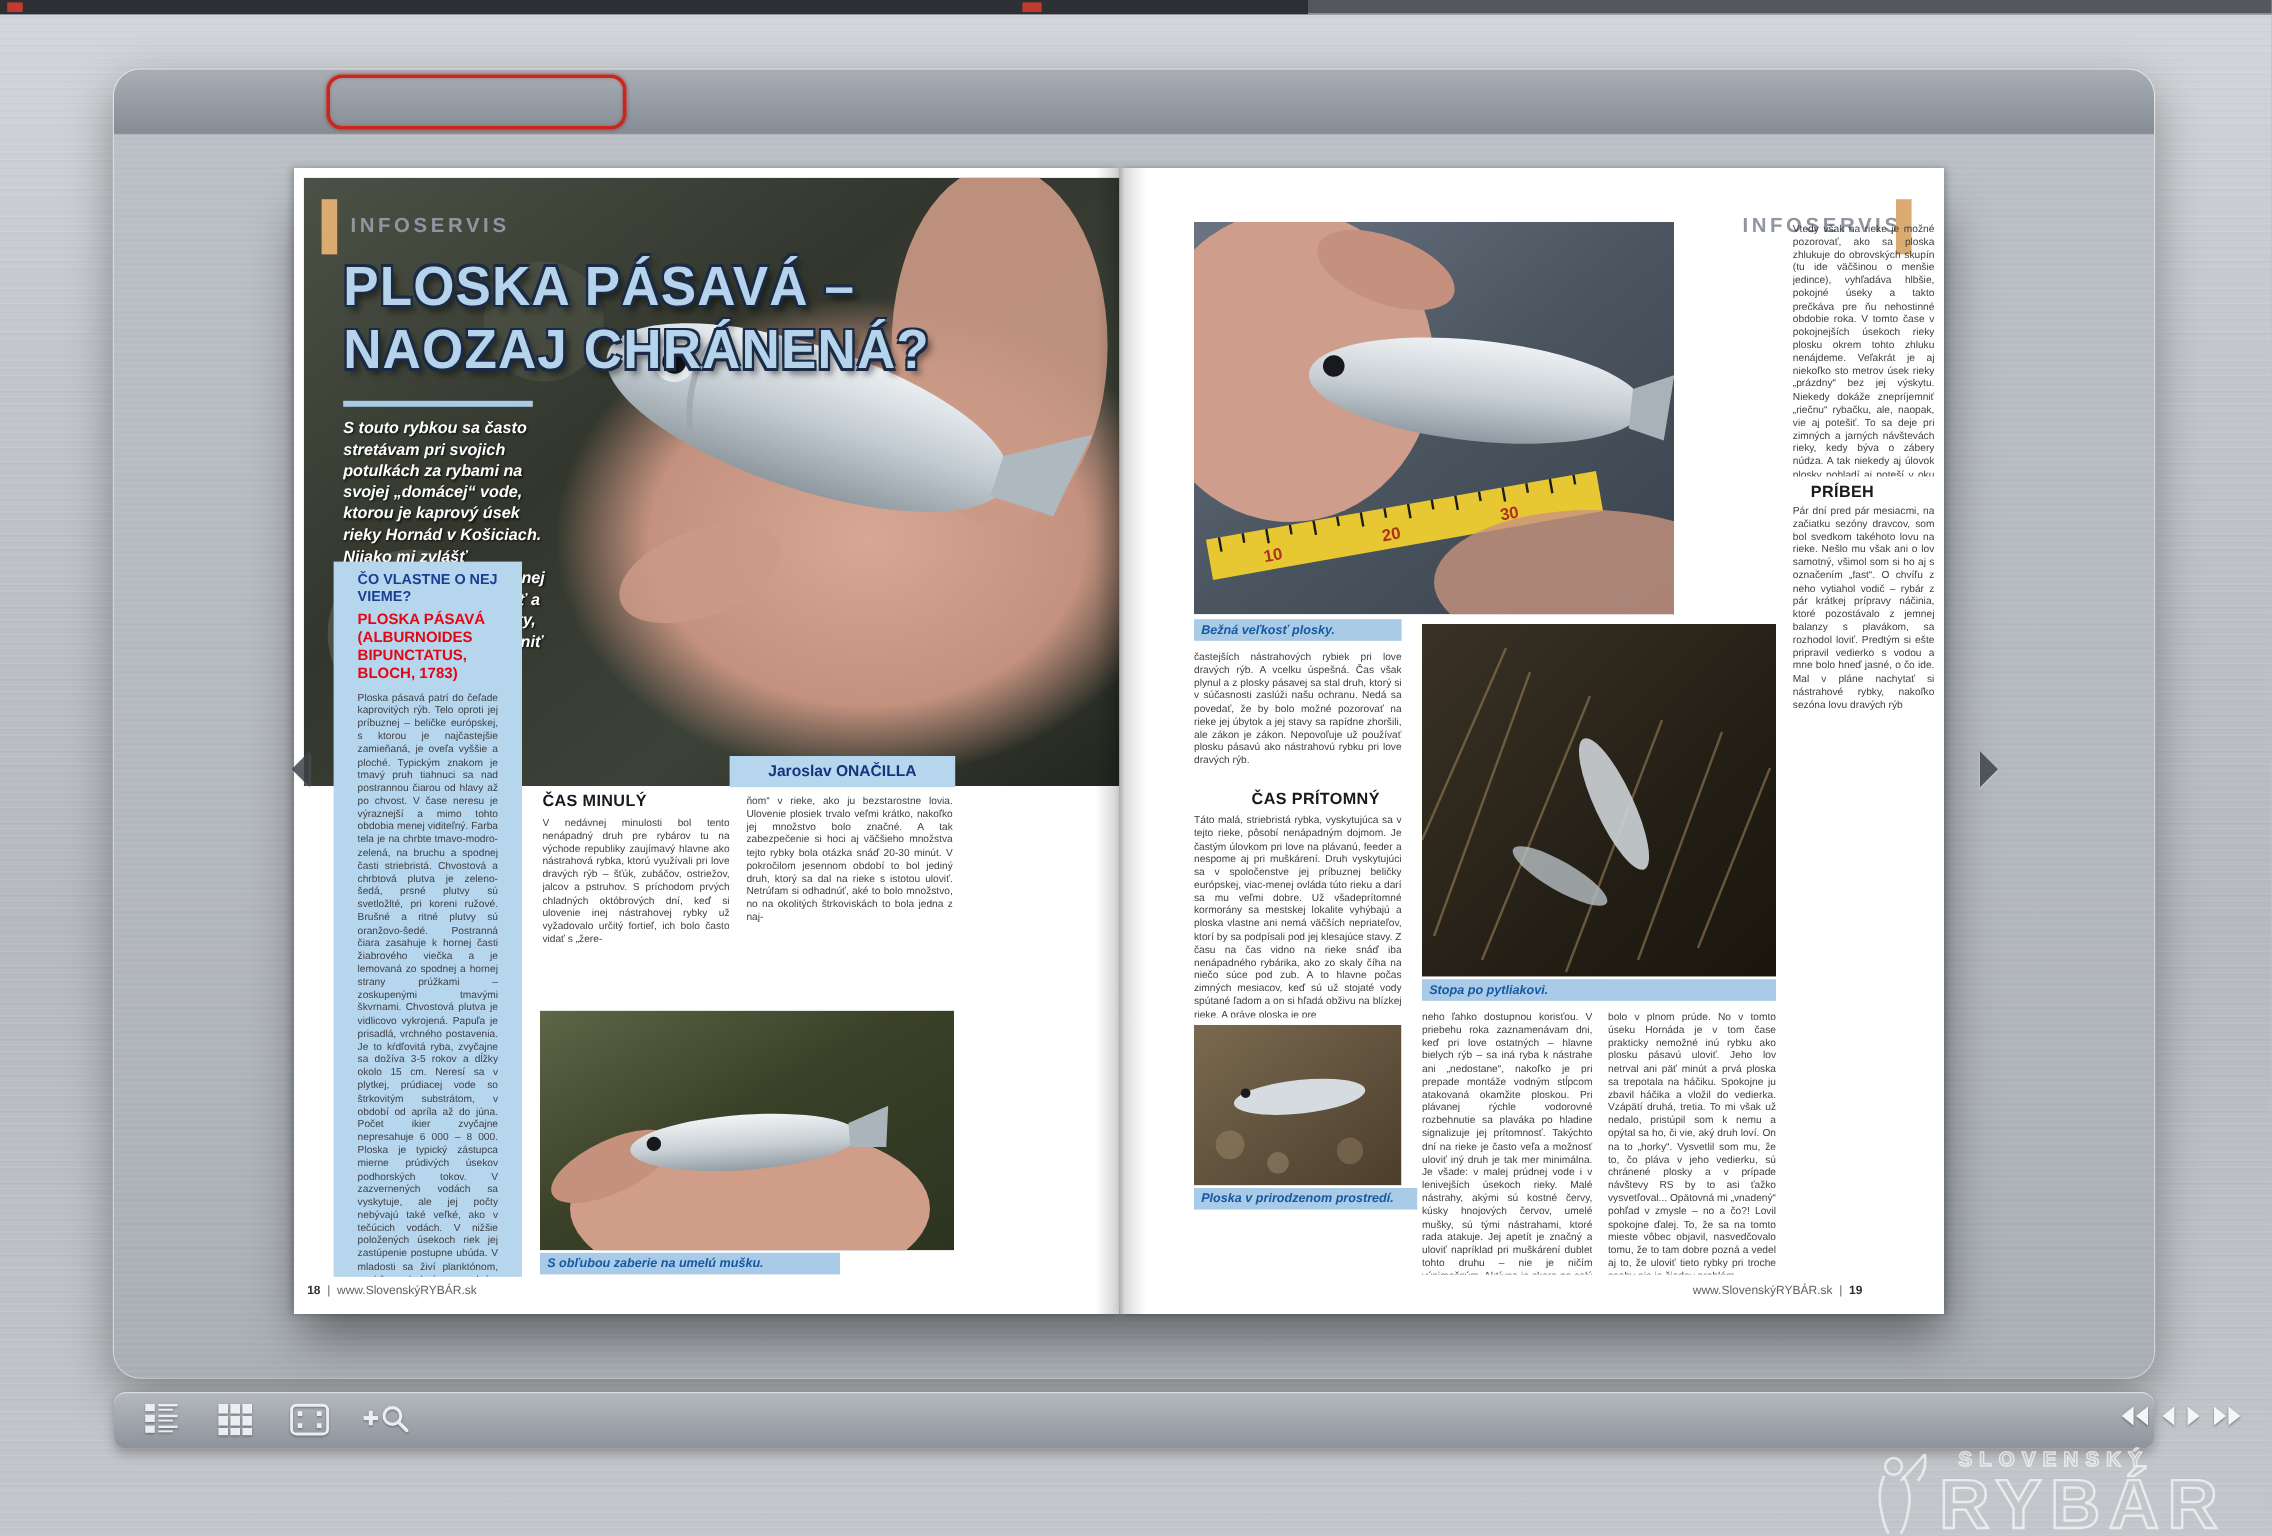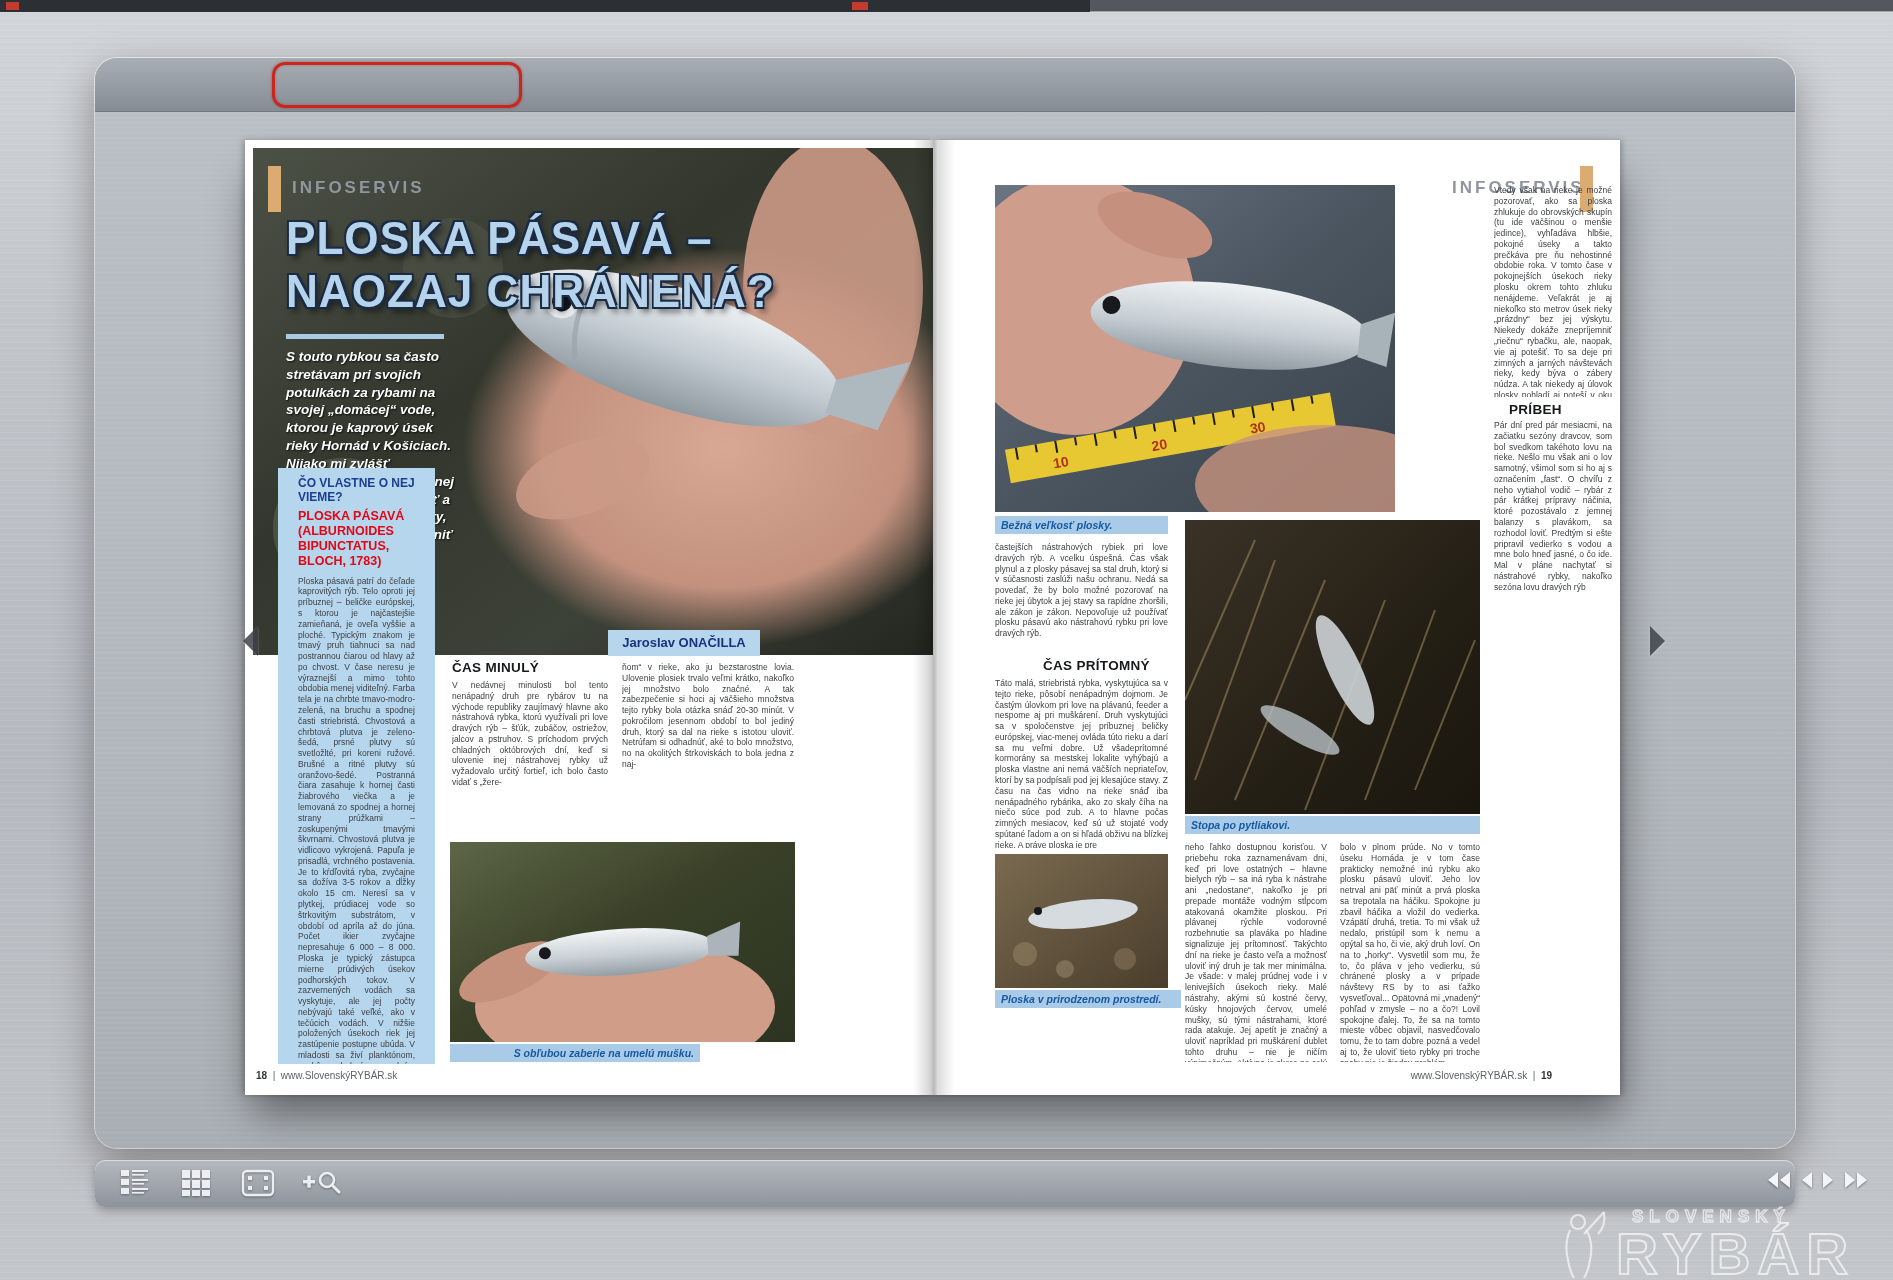--- a/index.html
+++ b/index.html
@@ -72,21 +72,21 @@
     text-shadow:2px 2px 0 #1b2b45,-2px 2px 0 #1b2b45,2px -2px 0 #1b2b45,-2px -2px 0 #1b2b45, 4px 5px 6px rgba(0,0,0,.55);
   }
   .blue-rule { position:absolute; left:286px; top:334px; width:158px; height:5px; background:#a9cbe6; }
   .intro { position:absolute; left:286px; top:348px; width:170px; color:#ffffff; font-weight:bold; font-style:italic; font-size:13.5px; line-height:1.32;
     text-shadow:1px 1px 2px rgba(0,0,0,.8);
   }
   .infobox { position:absolute; left:278px; top:468px; width:157px; height:596px; background:#b6d6ee; padding:9px 20px; overflow:hidden; z-index:4; }
   .infobox .ib-head { color:#1c3e92; font-weight:bold; font-size:12px; line-height:1.15; margin-bottom:4px; }
   .infobox .ib-sub { color:#e30613; font-weight:bold; font-size:12.5px; line-height:1.2; margin-bottom:7px; }
   .pgtext { font-size:8.5px; line-height:1.27; color:#3e4043; text-align:justify; }
-  .author-tab { position:absolute; left:608px; top:630px; width:152px; height:26px; background:#b6d6ee; z-index:4;
+  .author-tab { position:absolute; left:608px; top:630px; width:188px; height:26px; background:#b6d6ee; z-index:4;
     color:#16337e; font-weight:bold; font-size:13px; text-align:center; line-height:26px; }
   .colhead { position:absolute; font-weight:bold; font-size:13.5px; color:#17191c; letter-spacing:.3px; }
   .col { position:absolute; overflow:hidden; }
   .cap { position:absolute; background:#a9cbe7; color:#1659a3; font-weight:bold; font-style:italic; font-size:10.5px; line-height:18px; height:18px; padding:0 6px; overflow:hidden; white-space:nowrap; }
   .footer { position:absolute; font-size:10px; color:#5c6168; }
   .footer b { color:#30343a; }
 
   
   .flip-arrow { position:absolute; width:0; height:0; cursor:pointer; opacity:.85; filter:drop-shadow(0 1px 1px rgba(255,255,255,.4)); }
   .flip-left { left:243px; top:626px; border-top:15px solid transparent; border-bottom:15px solid transparent; border-right:15px solid #3f434a; }
@@ -217,21 +217,21 @@
       <rect width="345" height="200" fill="url(#bgM)"></rect>
       <ellipse cx="175" cy="165" rx="150" ry="70" fill="#cf9d88"></ellipse>
       <ellipse cx="60" cy="130" rx="55" ry="22" fill="#c5917c" transform="rotate(-25 60 130)"></ellipse>
       <g transform="rotate(-4 170 110)">
         <ellipse cx="170" cy="110" rx="95" ry="23" fill="url(#fishM)"></ellipse>
         <polygon points="258,100 292,88 288,122 258,120" fill="#aab4ba"></polygon>
         <circle cx="95" cy="106" r="6" fill="#17191c"></circle>
       </g>
     </svg>
   </div>
-  <div class="cap" style="left:450px; top:1044px; width:250px;text-align:right;">S obľubou zaberie na umelú mušku.</div>
+  <div class="cap" style="left:450px; top:1044px; width:250px;">S obľubou zaberie na umelú mušku.</div>
 
   <div class="footer" style="left:256px; top:1070px;">
     <b>18</b>
     &nbsp;|&nbsp;
     <span>www.SlovenskýRYBÁR.sk</span>
   </div>
 
   <div class="page page-right"></div>
 
   <div class="infoservis" style="left:1452px; top:178px; width:120px; text-align:right;">INFOSERVIS</div>

